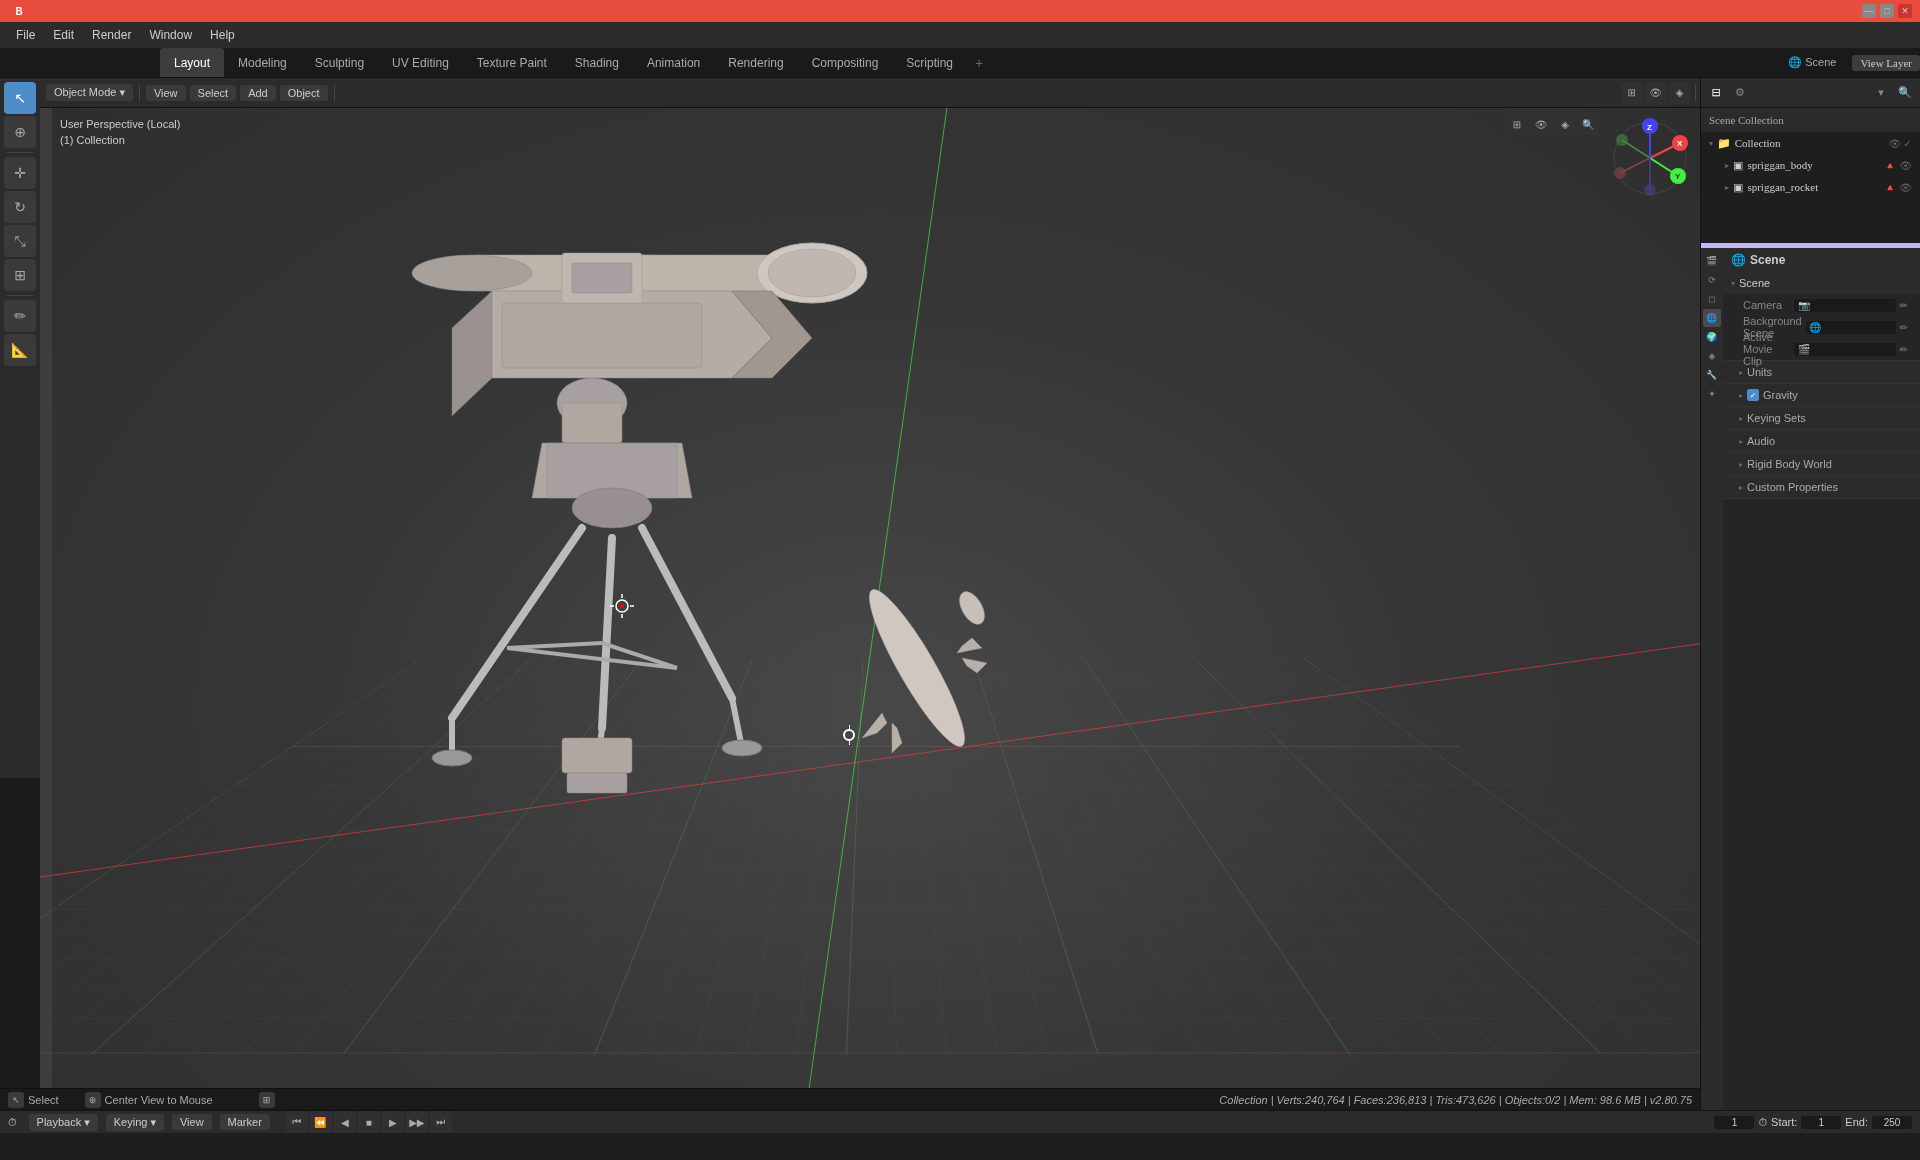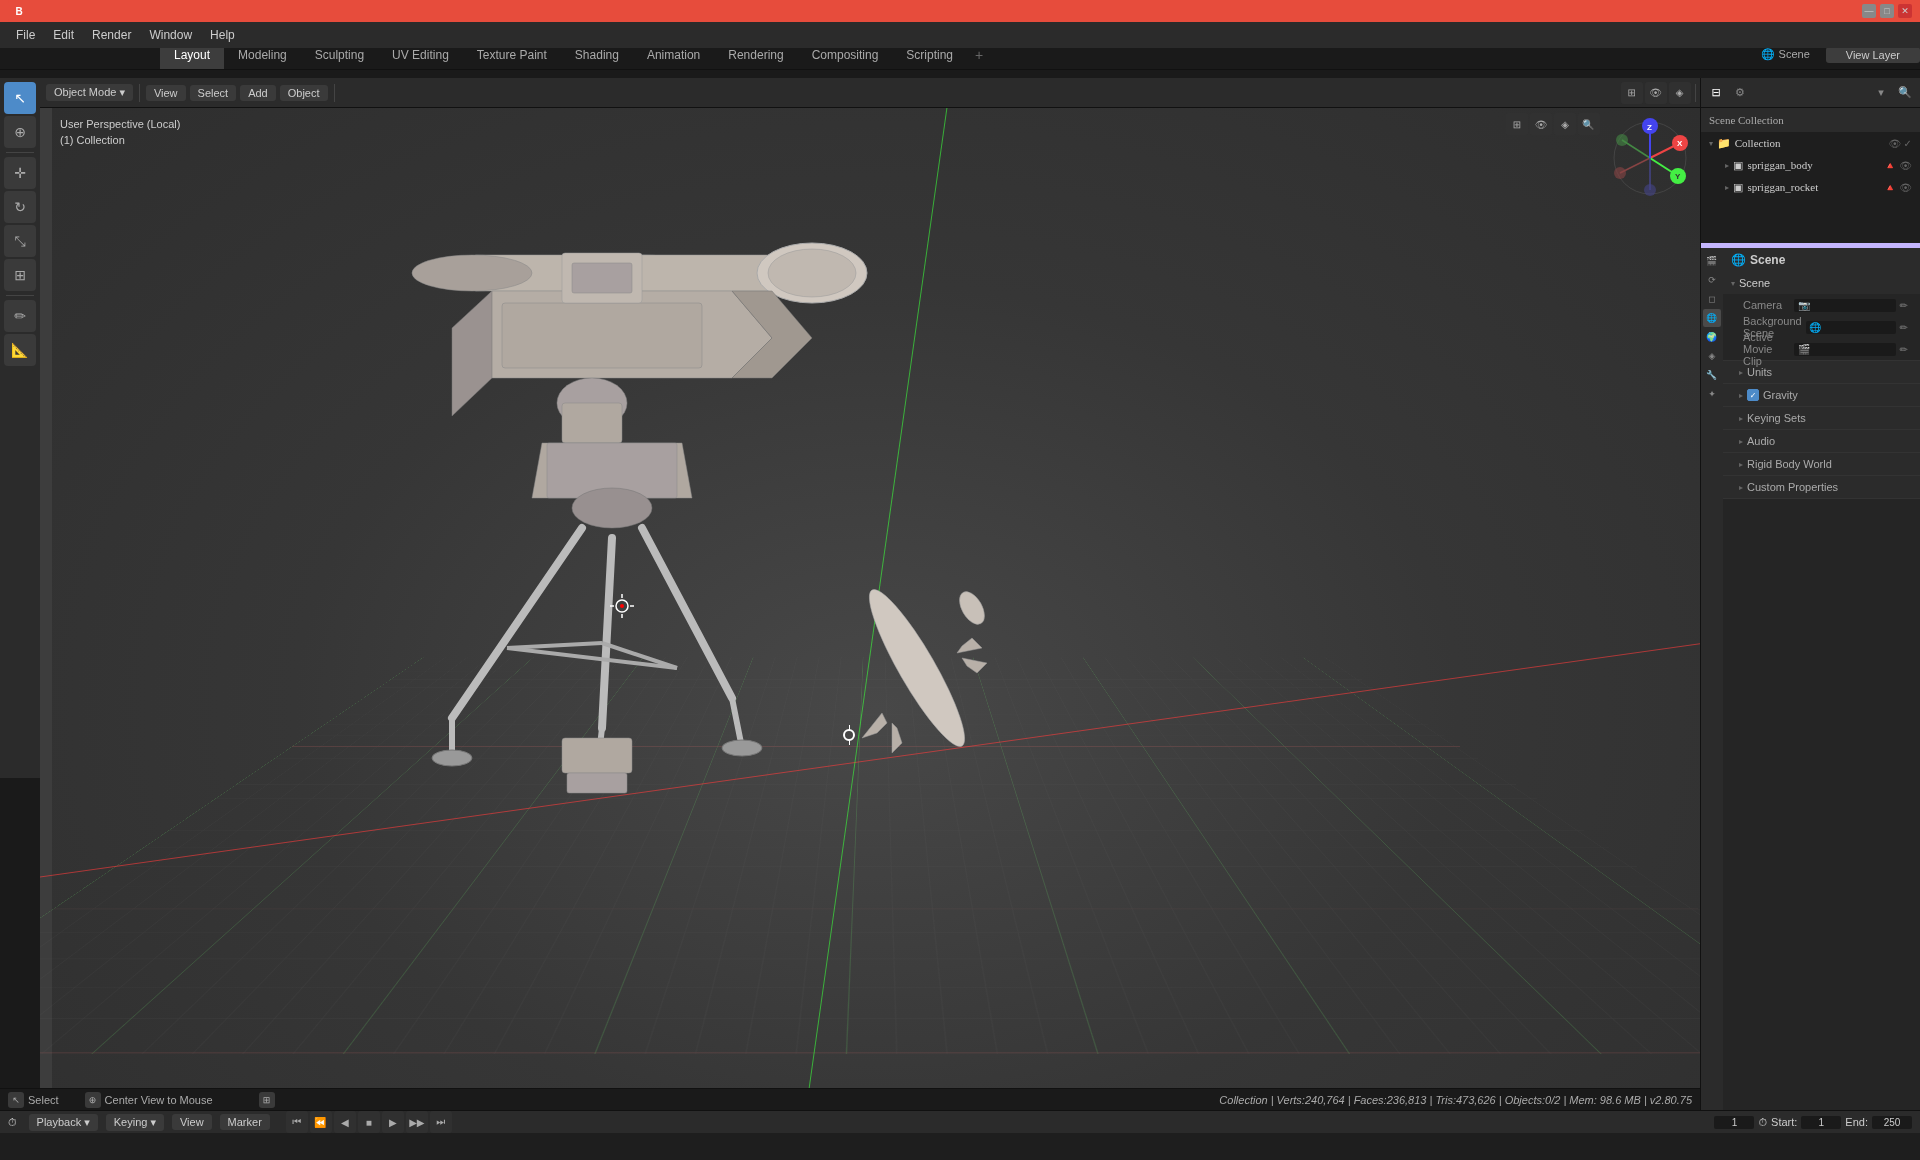--- a/index.html
+++ b/index.html
@@ -73,21 +73,21 @@
 
     
     #tabs-bar {
       width: 100%;
       height: 30px;
       background: #1a1a1a;
       display: flex;
       align-items: center;
       padding: 0 0 0 160px;
       position: absolute;
-      top: 40px;
+      top: 48px;
       z-index: 98;
       gap: 0;
       border-bottom: 1px solid #111;
     }
     .tab-item {
       padding: 4px 14px;
       cursor: pointer;
       font-size: 12px;
       color: #aaaaaa;
       border-radius: 4px 4px 0 0;
@@ -535,23 +535,24 @@
       top: 50px;
       left: 200px;
       width: 750px;
       height: 680px;
     }
 
     
     .view-layer-badge {
       background: #3d3d3d;
       border-radius: 3px;
-      padding: 2px 20px;
+      padding: 2px 8px;
       font-size: 11px;
       color: #ccc;
+      font-family: Liberation Serif, serif;
     }
 
     .header-right {
       margin-left: auto;
       display: flex;
       align-items: center;
       gap: 16px;
     }
   </style>
 </head>

